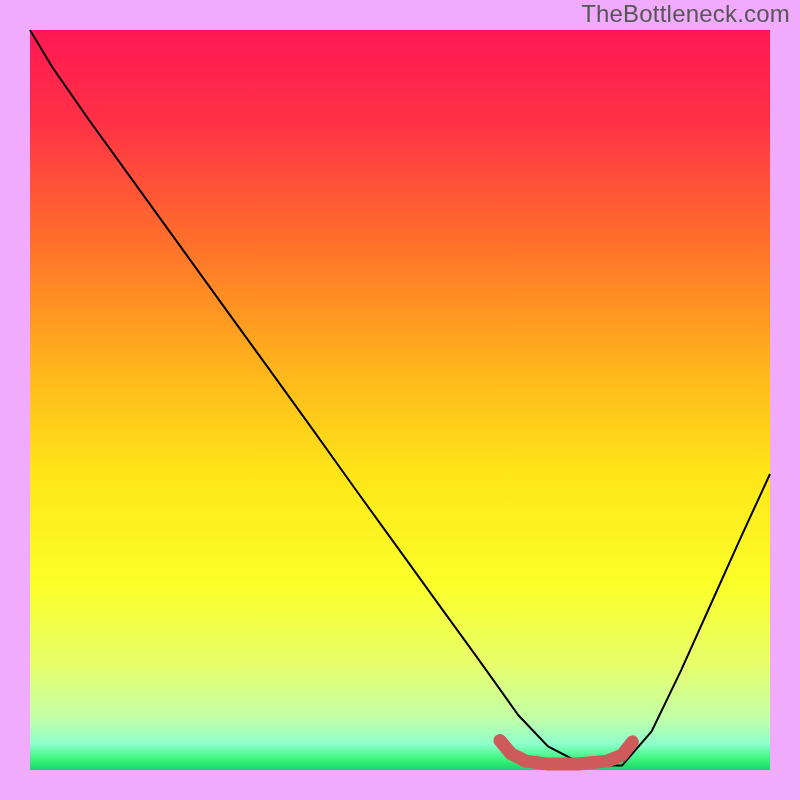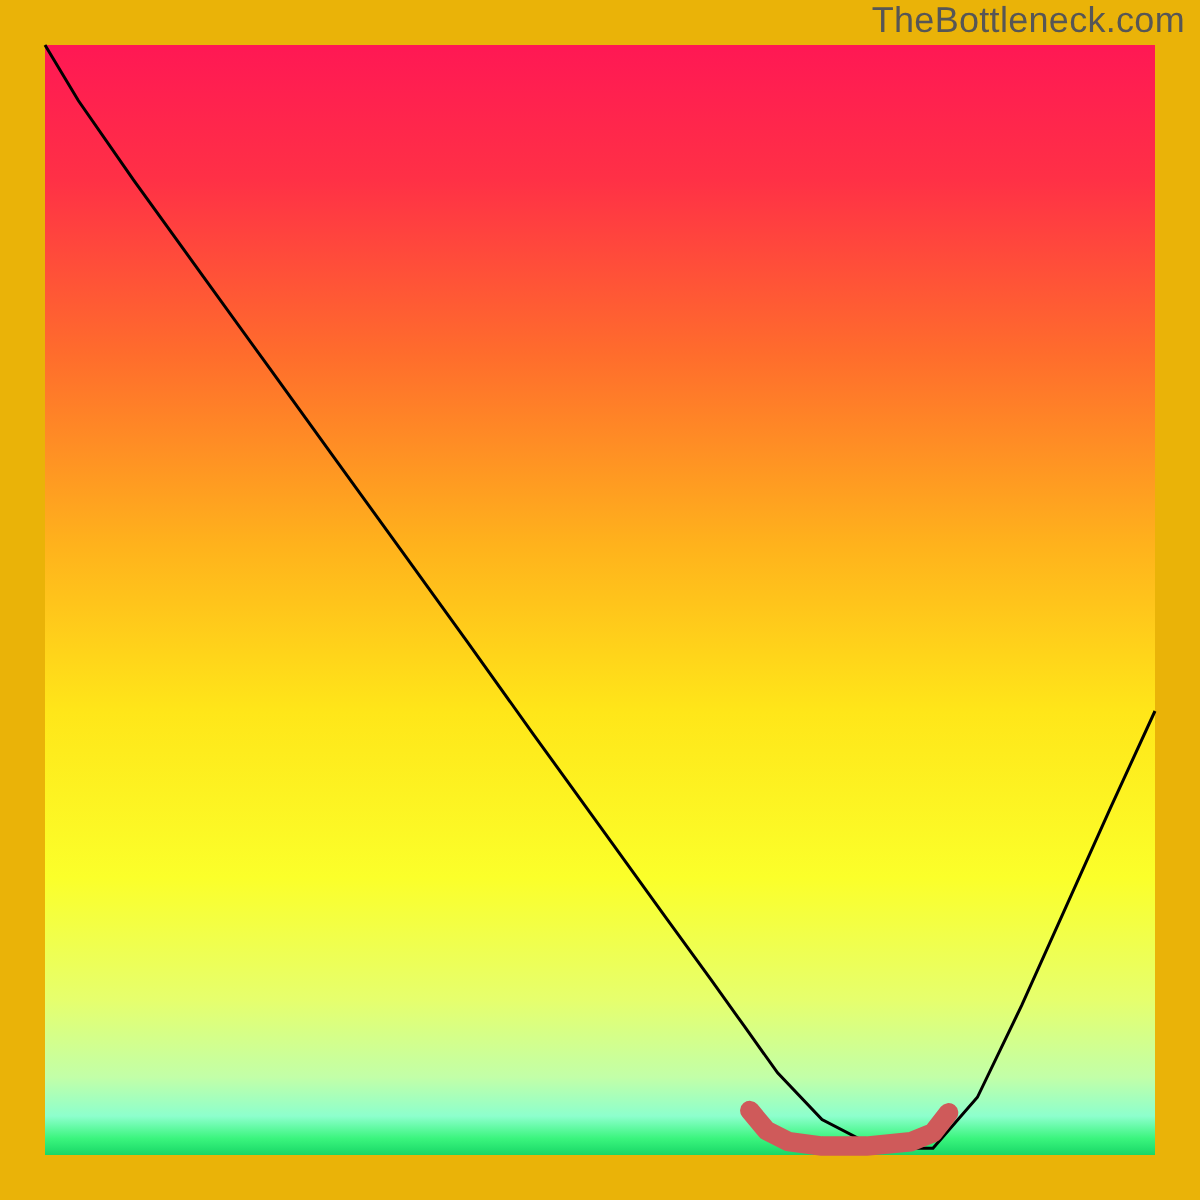--- a/index.html
+++ b/index.html
@@ -7,21 +7,21 @@
     padding: 0;
     width: 800px;
     height: 800px;
     overflow: hidden;
     background: #000;
   }
   .frame {
     position: relative;
     width: 800px;
     height: 800px;
-    background: #eab308;
+    background: #f0abfc;
   }
   .watermark {
     position: absolute;
     top: 0;
     right: 10px;
     font-family: Arial, Helvetica, sans-serif;
     font-size: 24px;
     font-weight: 500;
     color: #565656;
     letter-spacing: 0.2px;

